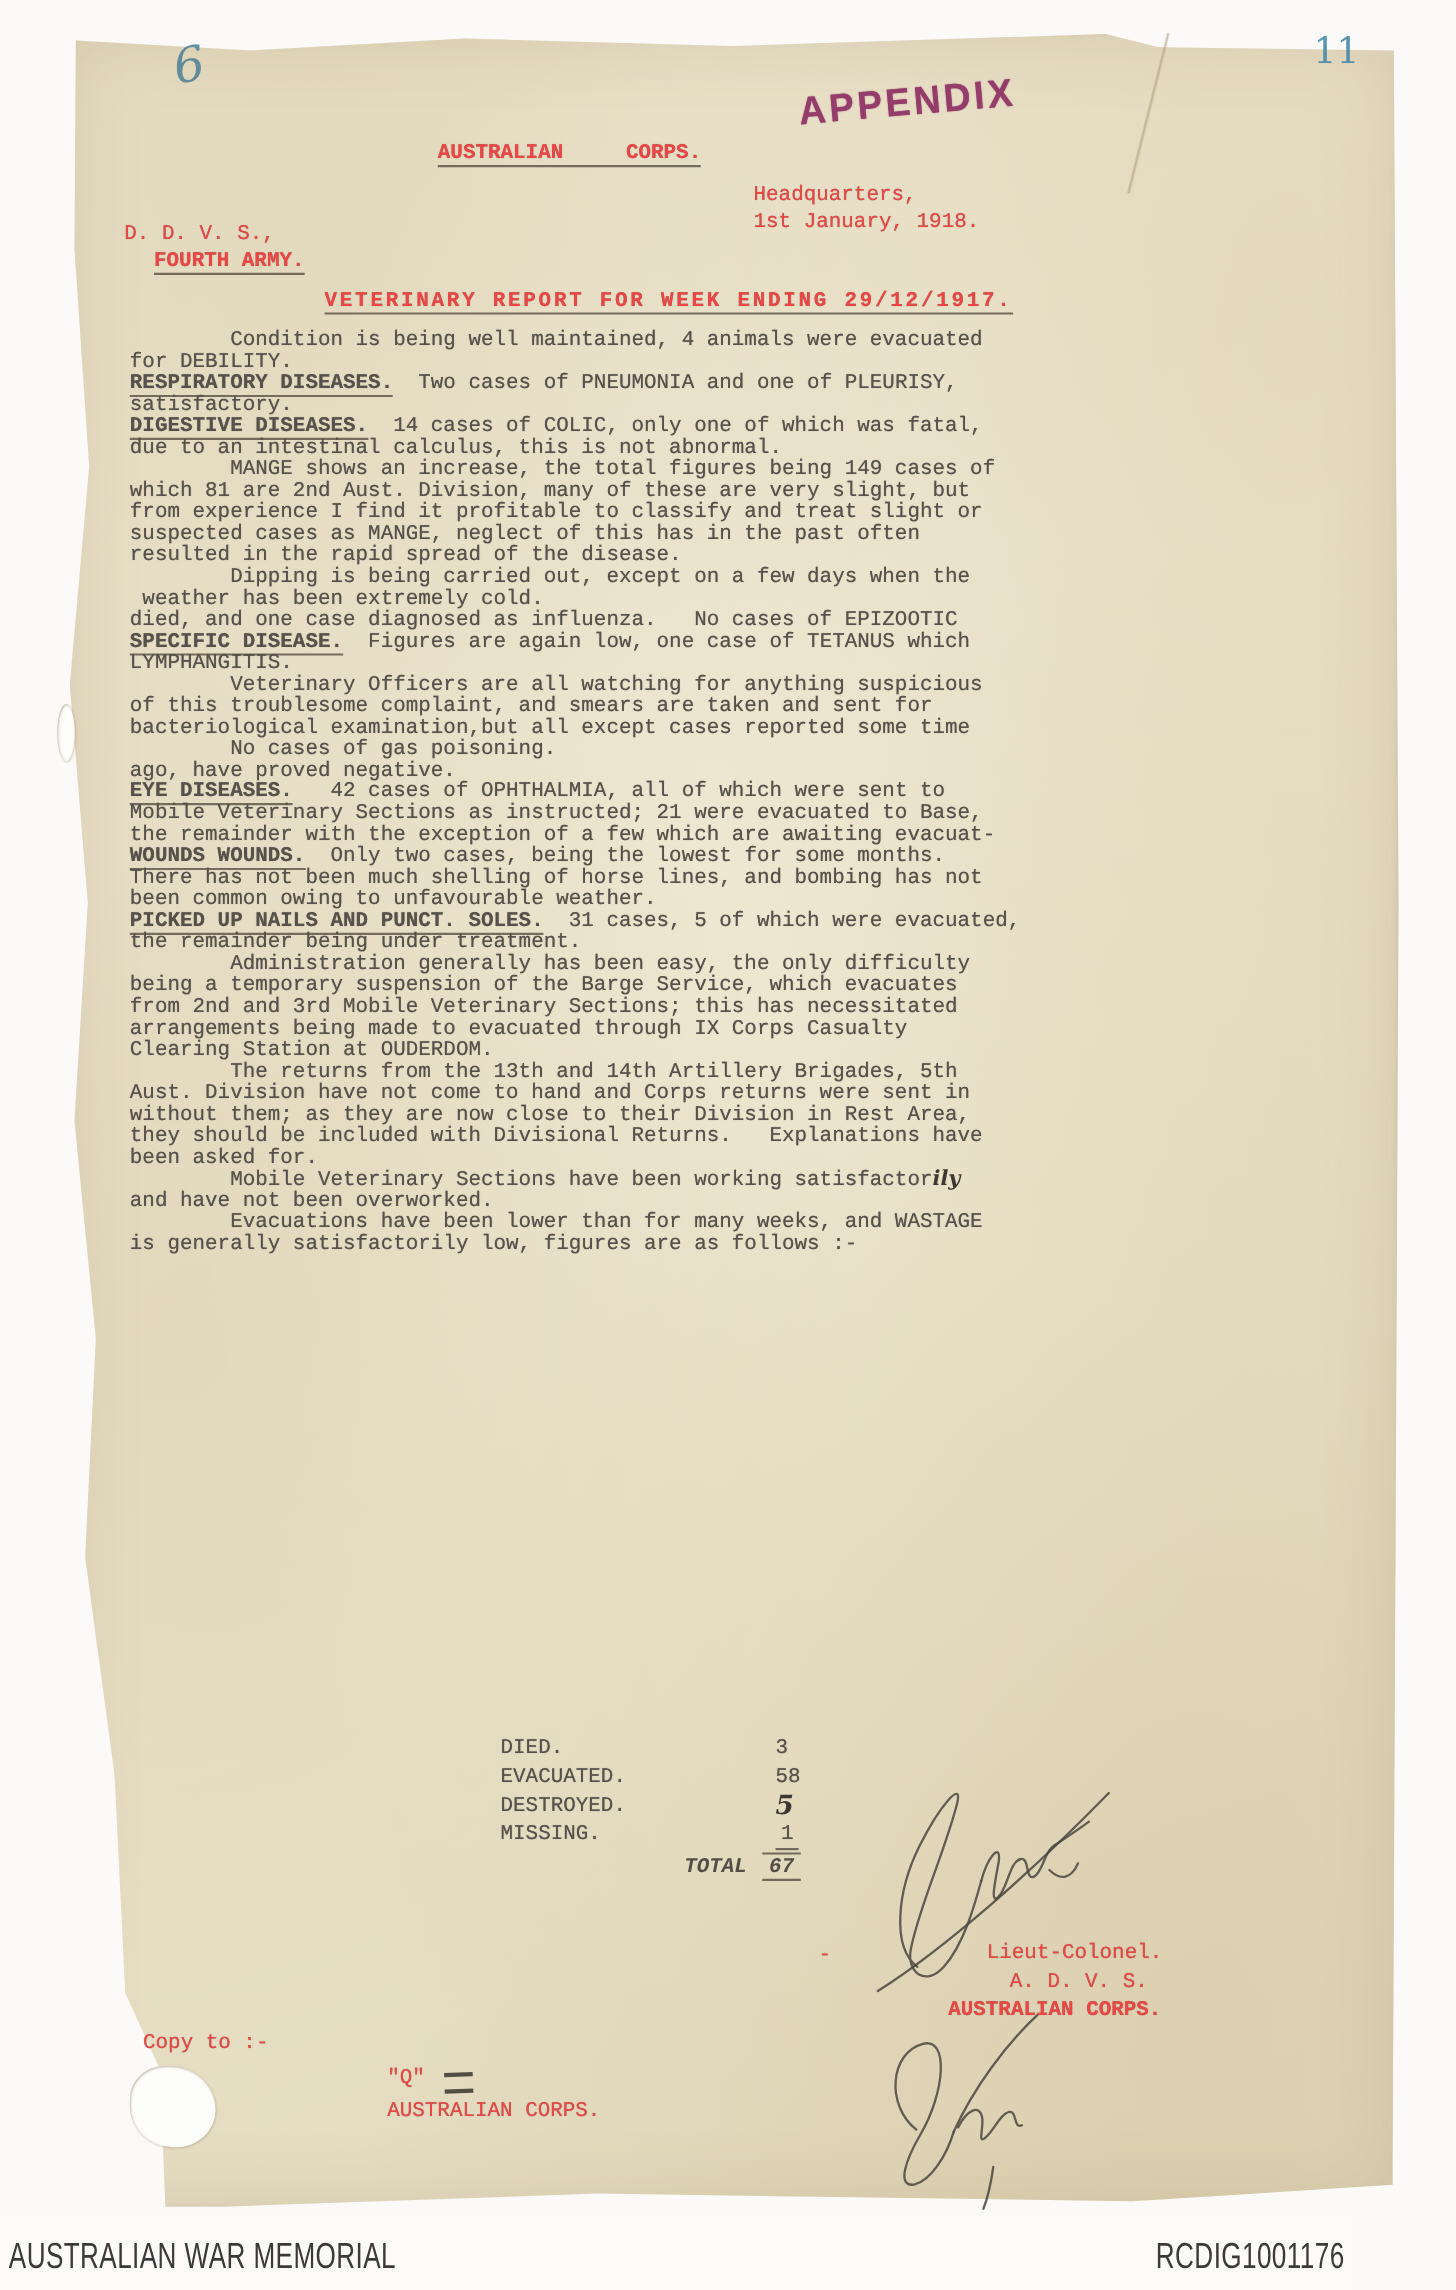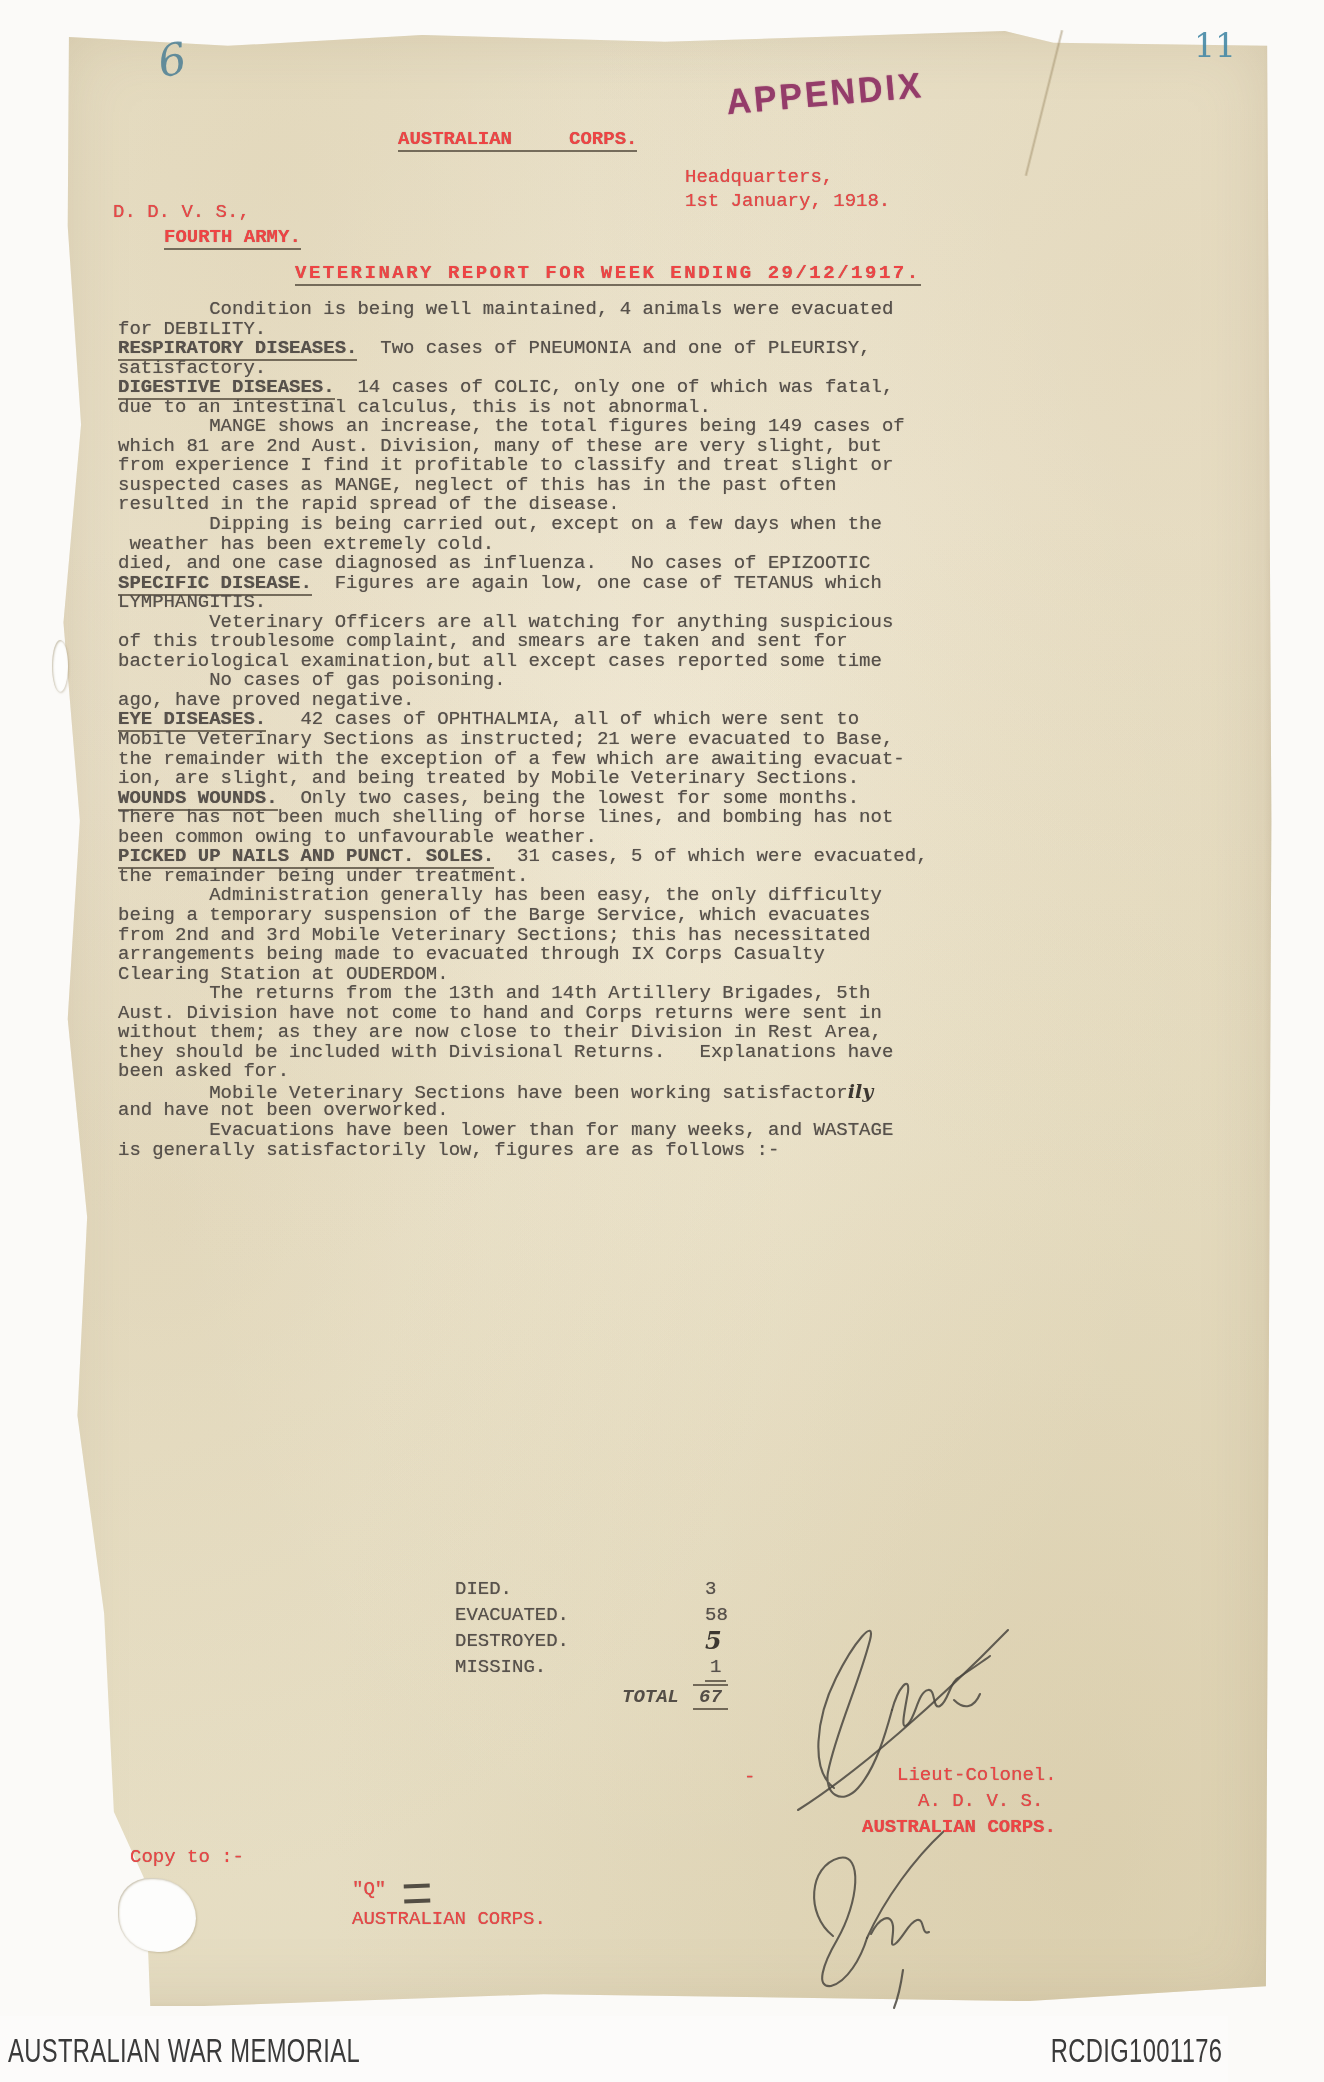--- a/index.html
+++ b/index.html
@@ -78,21 +78,21 @@
   <div class="hole" style="left:52px;top:640px;width:16px;height:52px;border-radius:50%;"></div>
 
   <div id="folio-number">6</div>
   <div id="page-number">11</div>
   <div id="appendix-stamp">APPENDIX</div>
 
   <div class="tw bold" style="left:398px;top:128px;"><span class="u">AUSTRALIAN     CORPS.</span></div>
   <div class="tw" style="left:685px;top:166px;">Headquarters,</div>
   <div class="tw" style="left:685px;top:190px;">1st January, 1918.</div>
   <div class="tw" style="left:113px;top:201px;">D. D. V. S.,</div>
-  <div class="tw bold" style="left:164px;top:226px;"><span class="u">FOURTH ARMY.</span></div>
+  <div class="tw bold" style="left:140px;top:226px;"><span class="u">FOURTH ARMY.</span></div>
   <div class="tw bold" style="left:295px;top:262px;letter-spacing:2.5px;"><span class="u">VETERINARY REPORT FOR WEEK ENDING 29/12/1917.</span></div>
 
   <div id="body-lines">
       <div class="bline"><span>        Condition is being well maintained, 4 animals were evacuated</span></div>
       <div class="bline"><span>for DEBILITY.</span></div>
       <div class="bline"><span class="u bold">RESPIRATORY DISEASES.</span><span>  Two cases of PNEUMONIA and one of PLEURISY,</span></div>
       <div class="bline"><span>satisfactory.</span></div>
       <div class="bline"><span class="u bold">DIGESTIVE DISEASES.</span><span>  14 cases of COLIC, only one of which was fatal,</span></div>
       <div class="bline"><span>due to an intestinal calculus, this is not abnormal.</span></div>
       <div class="bline"><span>        MANGE shows an increase, the total figures being 149 cases of</span></div>
@@ -106,21 +106,20 @@
       <div class="bline"><span class="u bold">SPECIFIC DISEASE.</span><span>  Figures are again low, one case of TETANUS which</span></div>
       <div class="bline"><span>LYMPHANGITIS.</span></div>
       <div class="bline"><span>        Veterinary Officers are all watching for anything suspicious</span></div>
       <div class="bline"><span>of this troublesome complaint, and smears are taken and sent for</span></div>
       <div class="bline"><span>bacteriological examination,but all except cases reported some time</span></div>
       <div class="bline"><span>        No cases of gas poisoning.</span></div>
       <div class="bline"><span>ago, have proved negative.</span></div>
       <div class="bline"><span class="u bold">EYE DISEASES.</span><span>   42 cases of OPHTHALMIA, all of which were sent to</span></div>
       <div class="bline"><span>Mobile Veterinary Sections as instructed; 21 were evacuated to Base,</span></div>
       <div class="bline"><span>the remainder with the exception of a few which are awaiting evacuat-</span></div>
-      <div class="bline"><span>ion, are slight, and being treated by Mobile Veterinary Sections.</span></div>
       <div class="bline"><span class="u bold">WOUNDS WOUNDS.</span><span>  Only two cases, being the lowest for some months.</span></div>
       <div class="bline"><span>There has not been much shelling of horse lines, and bombing has not</span></div>
       <div class="bline"><span>been common owing to unfavourable weather.</span></div>
       <div class="bline"><span class="u bold">PICKED UP NAILS AND PUNCT. SOLES.</span><span>  31 cases, 5 of which were evacuated,</span></div>
       <div class="bline"><span>the remainder being under treatment.</span></div>
       <div class="bline"><span>        Administration generally has been easy, the only difficulty</span></div>
       <div class="bline"><span>being a temporary suspension of the Barge Service, which evacuates</span></div>
       <div class="bline"><span>from 2nd and 3rd Mobile Veterinary Sections; this has necessitated</span></div>
       <div class="bline"><span>arrangements being made to evacuated through IX Corps Casualty</span></div>
       <div class="bline"><span>Clearing Station at OUDERDOM.</span></div>

